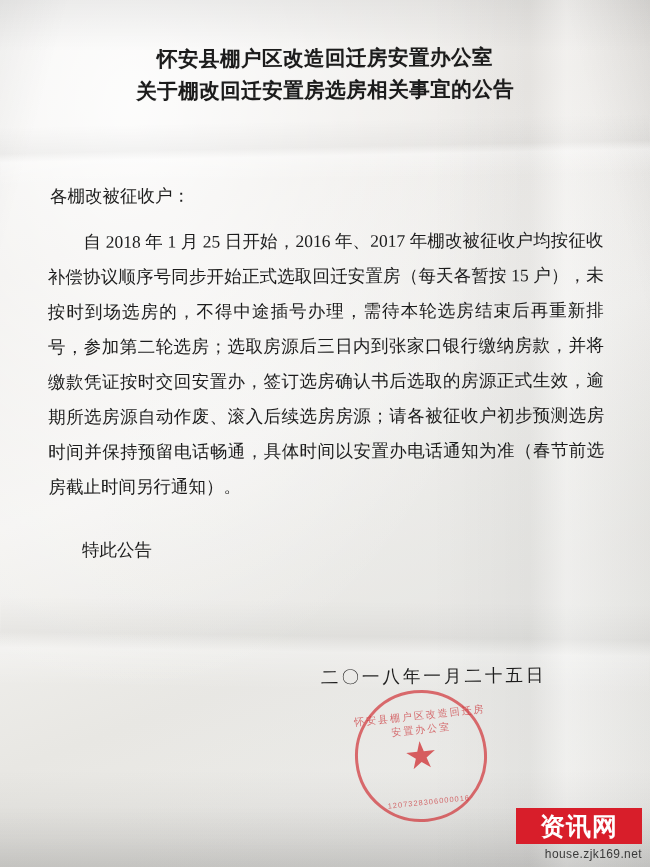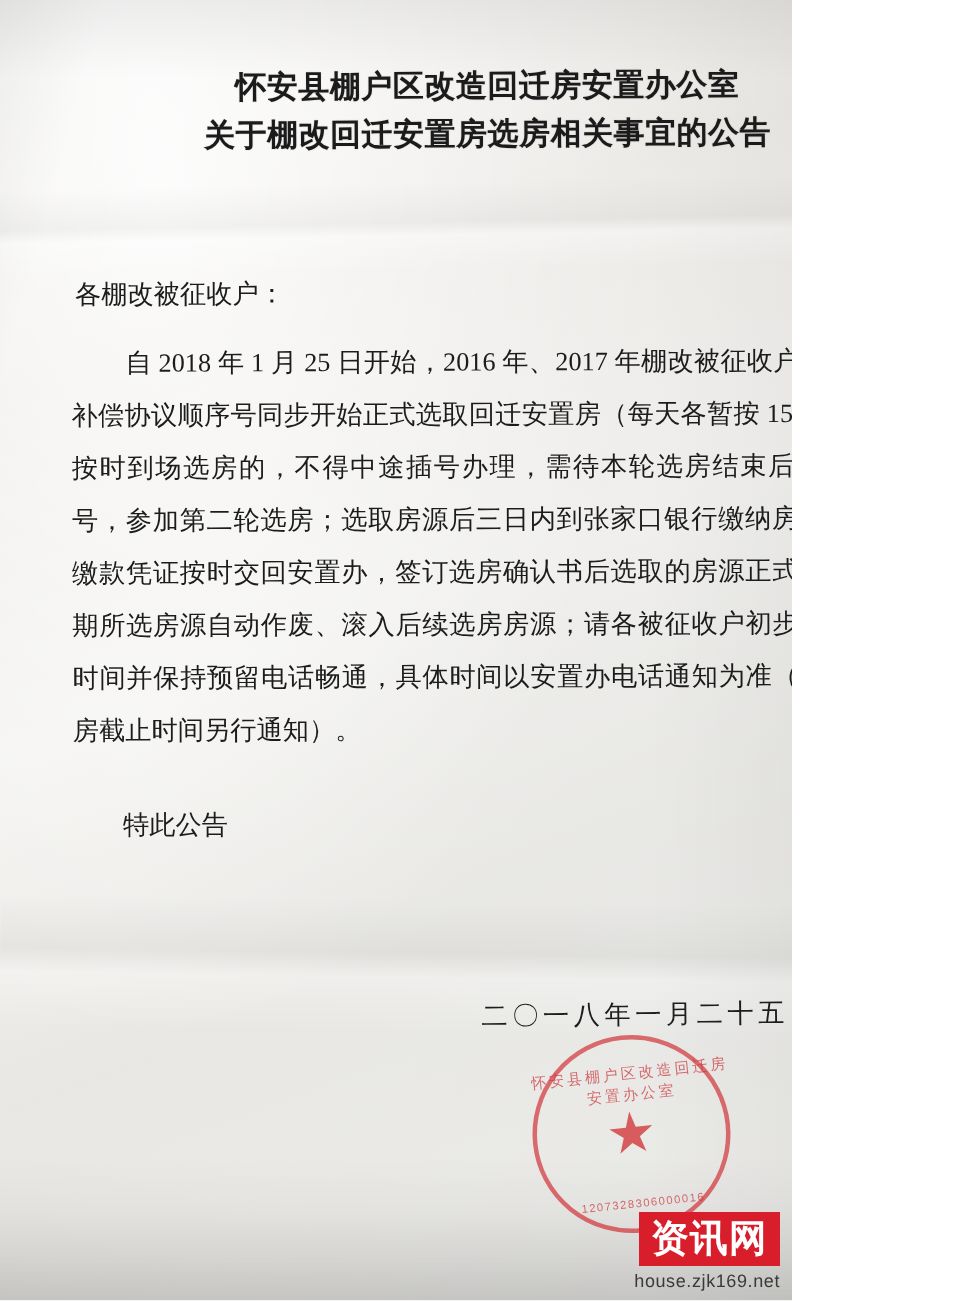--- a/index.html
+++ b/index.html
@@ -4,21 +4,21 @@
 <style>
   * { box-sizing: border-box; }
   html, body {
     margin: 0; padding: 0;
     width: 650px; height: 867px;
     overflow: hidden;
     font-family: "Liberation Serif", "DejaVu Serif", serif;
   }
   #page {
     position: relative;
-    width: 528px;
+    width: 650px;
     height: 867px;
     background:
       radial-gradient(ellipse at 20% 12%, rgba(255,255,255,0.85) 0%, rgba(255,255,255,0) 55%),
       radial-gradient(ellipse at 85% 75%, rgba(232,232,230,0.8) 0%, rgba(255,255,255,0) 60%),
       linear-gradient(160deg, #f2f1ef 0%, #eceae7 25%, #f4f3f1 48%, #e8e7e3 70%, #f0efec 100%);
     overflow: hidden;
   }
   
   .crease {
     position: absolute;
@@ -157,21 +157,21 @@
     align-items: flex-end;
   }
   .wm-row { display: flex; align-items: stretch; }
   .wm-left, .wm-right {
     display: flex;
     align-items: center;
     justify-content: center;
     font-family: "Liberation Sans", sans-serif;
     font-weight: bold;
     color: #ffffff;
-    padding: 3px 8px;
+    padding: 3px 24px;
     font-size: 25px;
     letter-spacing: 1px;
     line-height: 30px;
   }
   .wm-left { background: #d81e2a; }
   .wm-right { background: #2d6bbd; }
   .wm-url {
     margin-top: 3px;
     font-family: "Liberation Sans", sans-serif;
     font-size: 12px;

